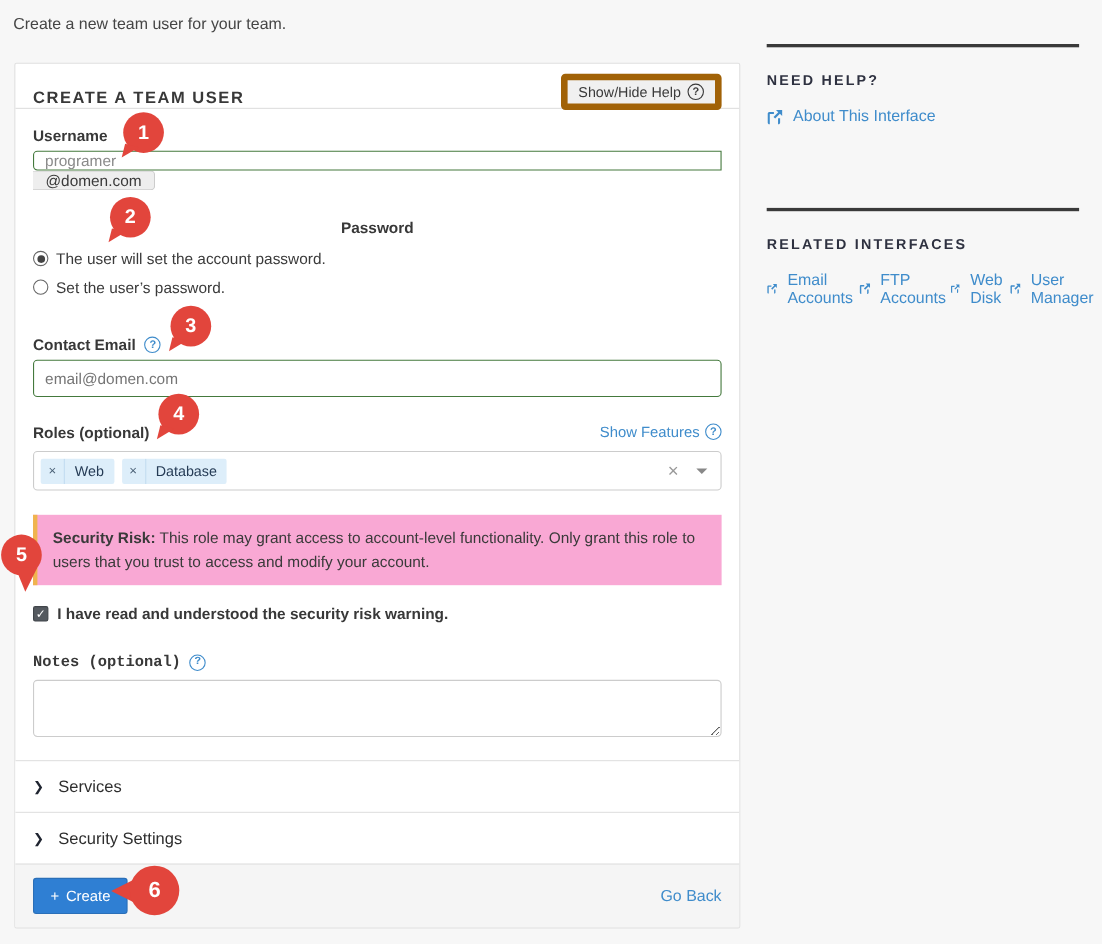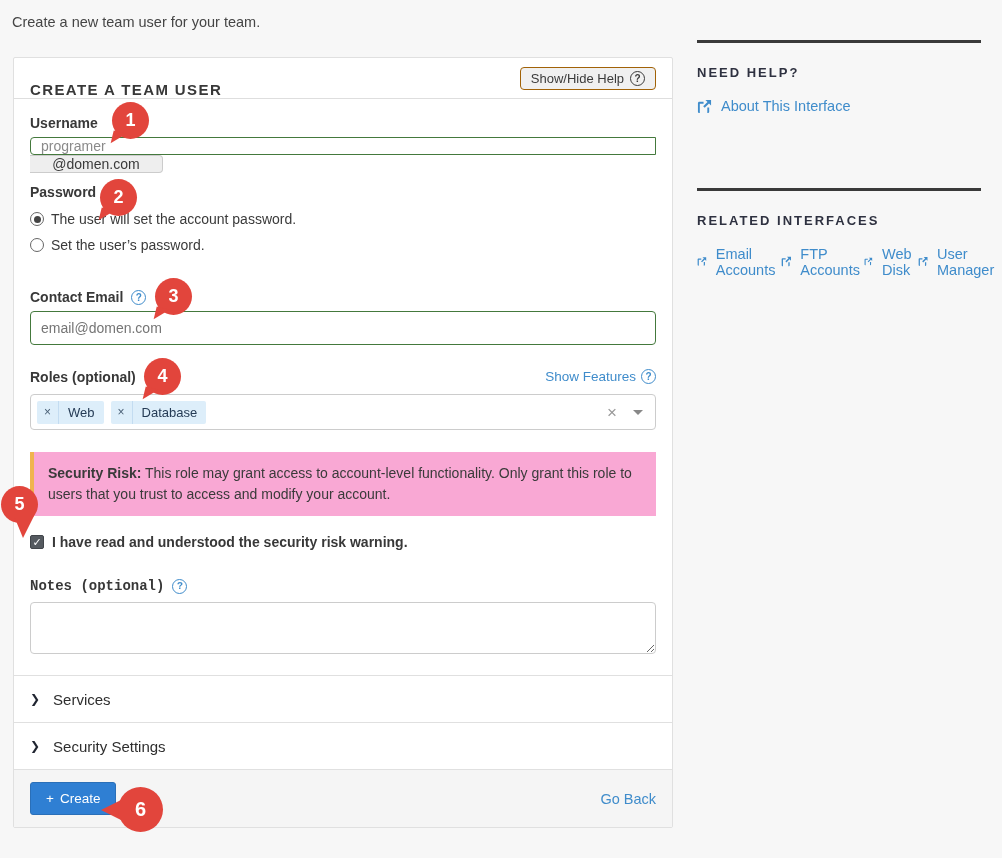--- a/index.html
+++ b/index.html
@@ -18,41 +18,41 @@
 
   .intro{position:absolute;left:12px;top:14px;font-size:14.5px;color:#454545;}
 
   
   .panel{position:absolute;left:13px;top:57px;width:660px;background:#fff;
          border:1px solid var(--border);border-radius:2px;display:flex;flex-direction:column;}
   .panel-header{position:relative;height:41px;border-bottom:1px solid #dedede;
                 display:flex;align-items:flex-end;padding:0 16px;}
   .panel-title{font-size:15px;font-weight:bold;letter-spacing:1.4px;color:#383838;}
   .help-toggle{position:absolute;right:16px;top:9px;display:inline-flex;align-items:center;gap:6px;
-               background:#f0f0f0;border:1px solid #a16207;border-radius:4px;
+               background:#f0f0f0;border:6px solid #a16207;border-radius:4px;
                padding:3px 10px;font-size:13px;color:#3a3a3a;cursor:pointer;}
   .qm{display:inline-flex;width:15px;height:15px;border-radius:50%;border:1px solid currentColor;
       font-size:10px;font-weight:bold;align-items:center;justify-content:center;flex:0 0 auto;}
   .qm.blue{color:var(--link);}
   .qm.dark{color:#3a3a3a;}
 
   .panel-body{padding:16px 16px 16px;flex:1;}
   .field-label{font-size:14px;font-weight:bold;color:#383838;display:inline-block;}
   .label-row{display:flex;align-items:center;gap:8px;}
 
   .input-group{display:flex;margin-top:6px;flex-direction:column;}
   .text-input{height:34px;border:1px solid #ccc;border-radius:4px;padding:0 10px;
               font-size:14px;color:#8a8a8a;font-family:inherit;width:100%;background:#fff;outline:none;}
   .text-input.valid{border-color:var(--green);}
   .input-group .text-input{flex:1;border-radius:4px 0 0 4px;}
-  .input-suffix{width:133px;background:#eee;border:1px solid #ccc;border-left:none;
+  .input-suffix{width:111px;background:#eee;border:1px solid #ccc;border-left:none;
                 border-radius:0 4px 4px 0;display:flex;align-items:center;justify-content:center;
                 font-size:14px;color:#3a3a3a;}
 
-  .pw-block{margin-top:10px;}
+  .pw-block{margin-top:26px;text-align:center;}
   .radio-row{display:flex;align-items:center;gap:7px;margin-top:10px;font-size:14px;color:#3a3a3a;cursor:pointer;}
   .radio{width:14px;height:14px;border:1px solid #666;border-radius:50%;position:relative;flex:0 0 auto;background:#fff;}
   .radio.selected::after{content:"";position:absolute;left:2.5px;top:2.5px;width:7px;height:7px;border-radius:50%;background:#444;}
 
   .email-block{margin-top:36px;}
   .email-block .text-input{margin-top:6px;}
 
   .roles-block{margin-top:24px;}
   .roles-head{display:flex;align-items:flex-start;justify-content:space-between;}
   .link{color:var(--link);text-decoration:none;cursor:pointer;}

